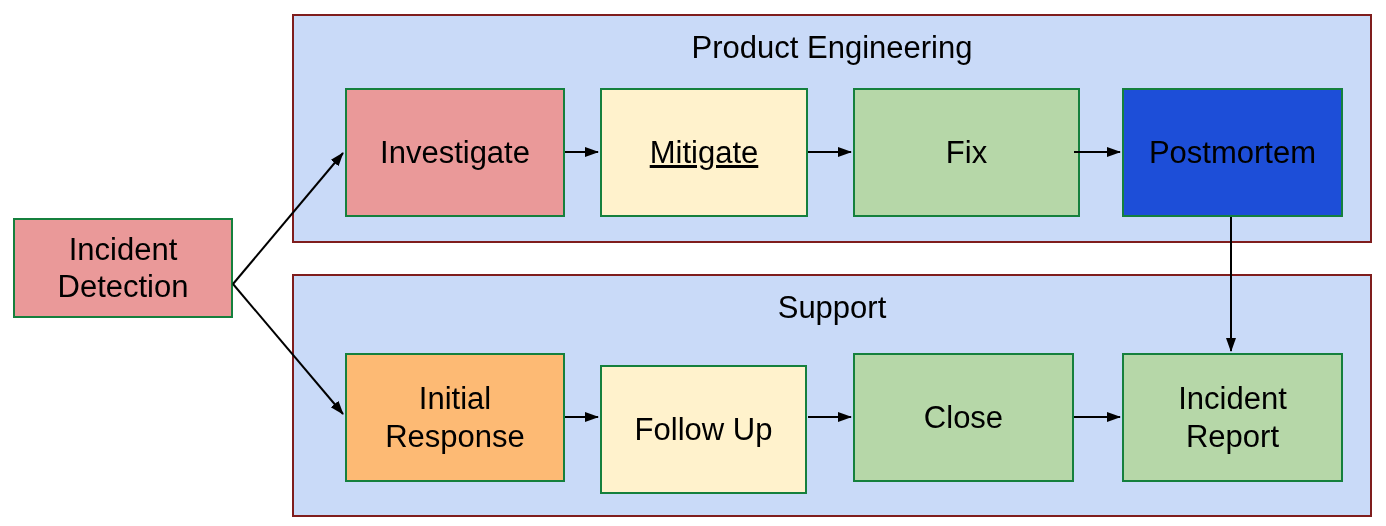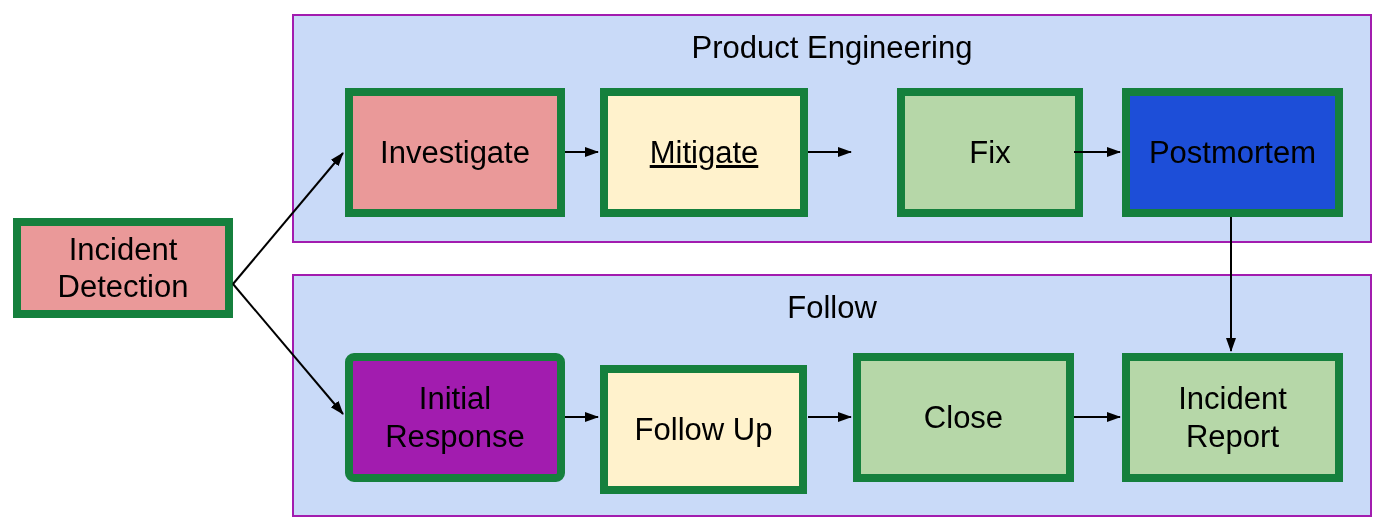--- a/index.html
+++ b/index.html
@@ -8,51 +8,51 @@
     width: 1386px;
     height: 526px;
     background: #ffffff;
     font-family: "Liberation Sans", sans-serif;
     color: #000000;
     overflow: hidden;
   }
   .lane {
     position: absolute;
     background: #c9daf8;
-    border: 2px solid #a21caf;
+    border: 2px solid #7f1d1d;
     box-sizing: border-box;
   }
   .lane-pe   { left: 292px; top: 14px;  width: 1080px; height: 229px; }
   .lane-sup  { left: 292px; top: 274px; width: 1080px; height: 243px; }
   .lane-title {
     width: 100%;
     text-align: center;
     padding-top: 14px;
     font-size: 31px;
     line-height: 1.15;
   }
   .node {
     position: absolute;
-    border: 8px solid #15803d;
+    border: 2px solid #15803d;
     box-sizing: border-box;
     display: flex;
     align-items: center;
     justify-content: center;
     text-align: center;
     font-size: 31px;
     line-height: 1.2;
     padding: 0 10px;
     z-index: 2;
   }
   
   .n-start   { left: 13px;   top: 218px; width: 220px; height: 100px; }
   
   .n-invest  { left: 345px;  top: 88px;  width: 220px; height: 129px; }
   .n-mitig   { left: 600px;  top: 88px;  width: 208px; height: 129px; }
-  .n-fix     { left: 853px;  top: 88px;  width: 186px; height: 129px; margin-left: 44px; }
+  .n-fix     { left: 853px;  top: 88px;  width: 227px; height: 129px; }
   .n-postm   { left: 1122px; top: 88px;  width: 221px; height: 129px; }
   
   .n-initial { left: 345px;  top: 353px; width: 220px; height: 129px; }
   .n-follow  { left: 600px;  top: 353px; width: 207px; height: 129px; margin-top: 12px; }
   .n-close   { left: 853px;  top: 353px; width: 221px; height: 129px; }
   .n-report  { left: 1122px; top: 353px; width: 221px; height: 129px; }
 
   .arrows {
     position: absolute;
     left: 0; top: 0;
@@ -64,31 +64,31 @@
 </head>
 <body>
 
 <div class="canvas">
 
   <div class="lane lane-pe">
     <div class="lane-title">Product Engineering</div>
   </div>
 
   <div class="lane lane-sup">
-    <div class="lane-title">Follow</div>
+    <div class="lane-title">Support</div>
   </div>
 
   <div class="node n-start" style="background-color: rgb(234, 153, 153);">Incident Detection</div>
 
   <div class="node n-invest" style="background-color: rgb(234, 153, 153);">Investigate</div>
   <div class="node n-mitig" style="background-color: rgb(255, 242, 204); text-decoration: underline;">Mitigate</div>
   <div class="node n-fix" style="background-color: rgb(182, 215, 168);">Fix</div>
   <div class="node n-postm" style="background-color: #1d4ed8;">Postmortem</div>
 
-  <div class="node n-initial" style="background-color: #a21caf; border-radius: 9px;">Initial Response</div>
+  <div class="node n-initial" style="background-color: #fdba74;">Initial Response</div>
   <div class="node n-follow" style="background-color: rgb(255, 242, 204);">Follow Up</div>
   <div class="node n-close" style="background-color: rgb(182, 215, 168);">Close</div>
   <div class="node n-report" style="background-color: rgb(182, 215, 168);">Incident Report</div>
 
   <svg class="arrows" viewBox="0 0 1386 526" xmlns="http://www.w3.org/2000/svg">
     <defs>
       <marker id="ah" markerUnits="userSpaceOnUse" markerWidth="15" markerHeight="12" refX="13" refY="5" orient="auto">
         <path d="M0,0 L14,5 L0,10 z" fill="#000000"></path>
       </marker>
     </defs>

